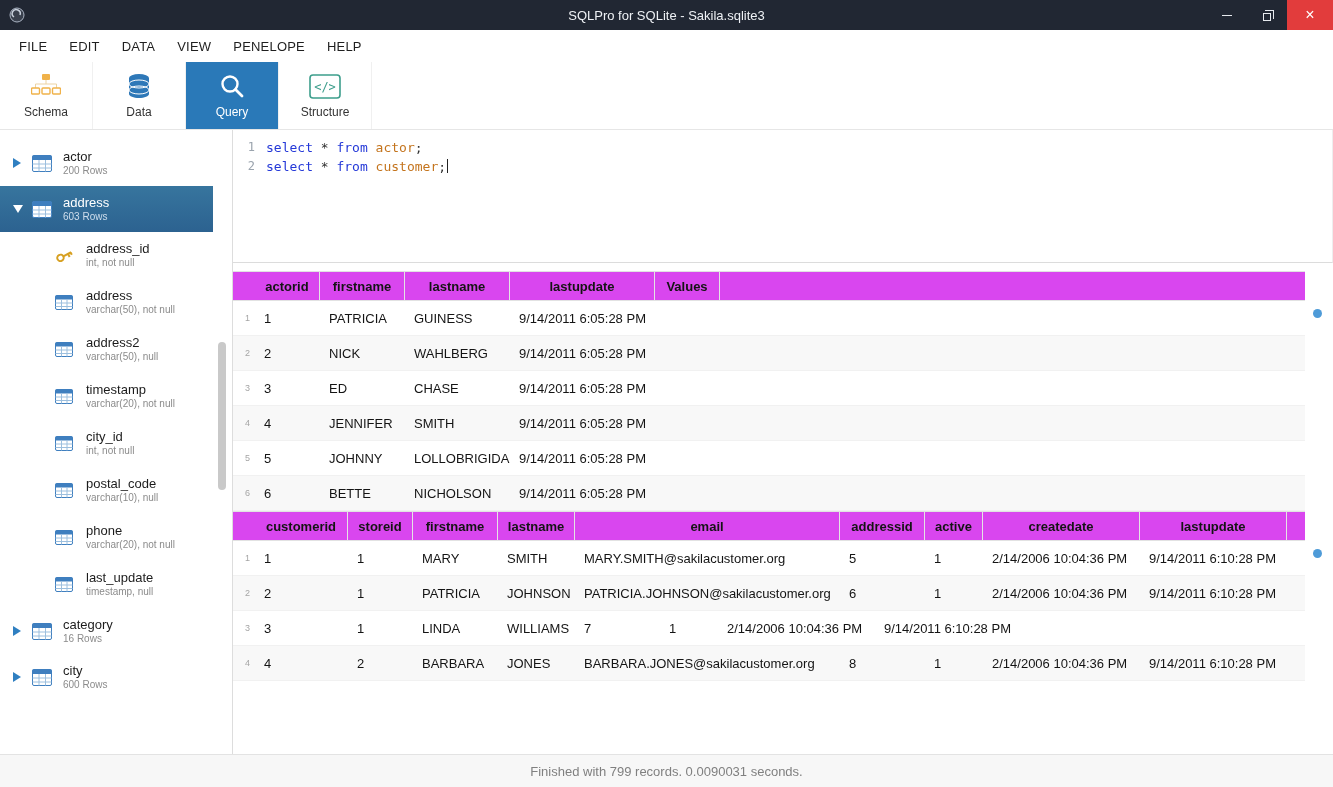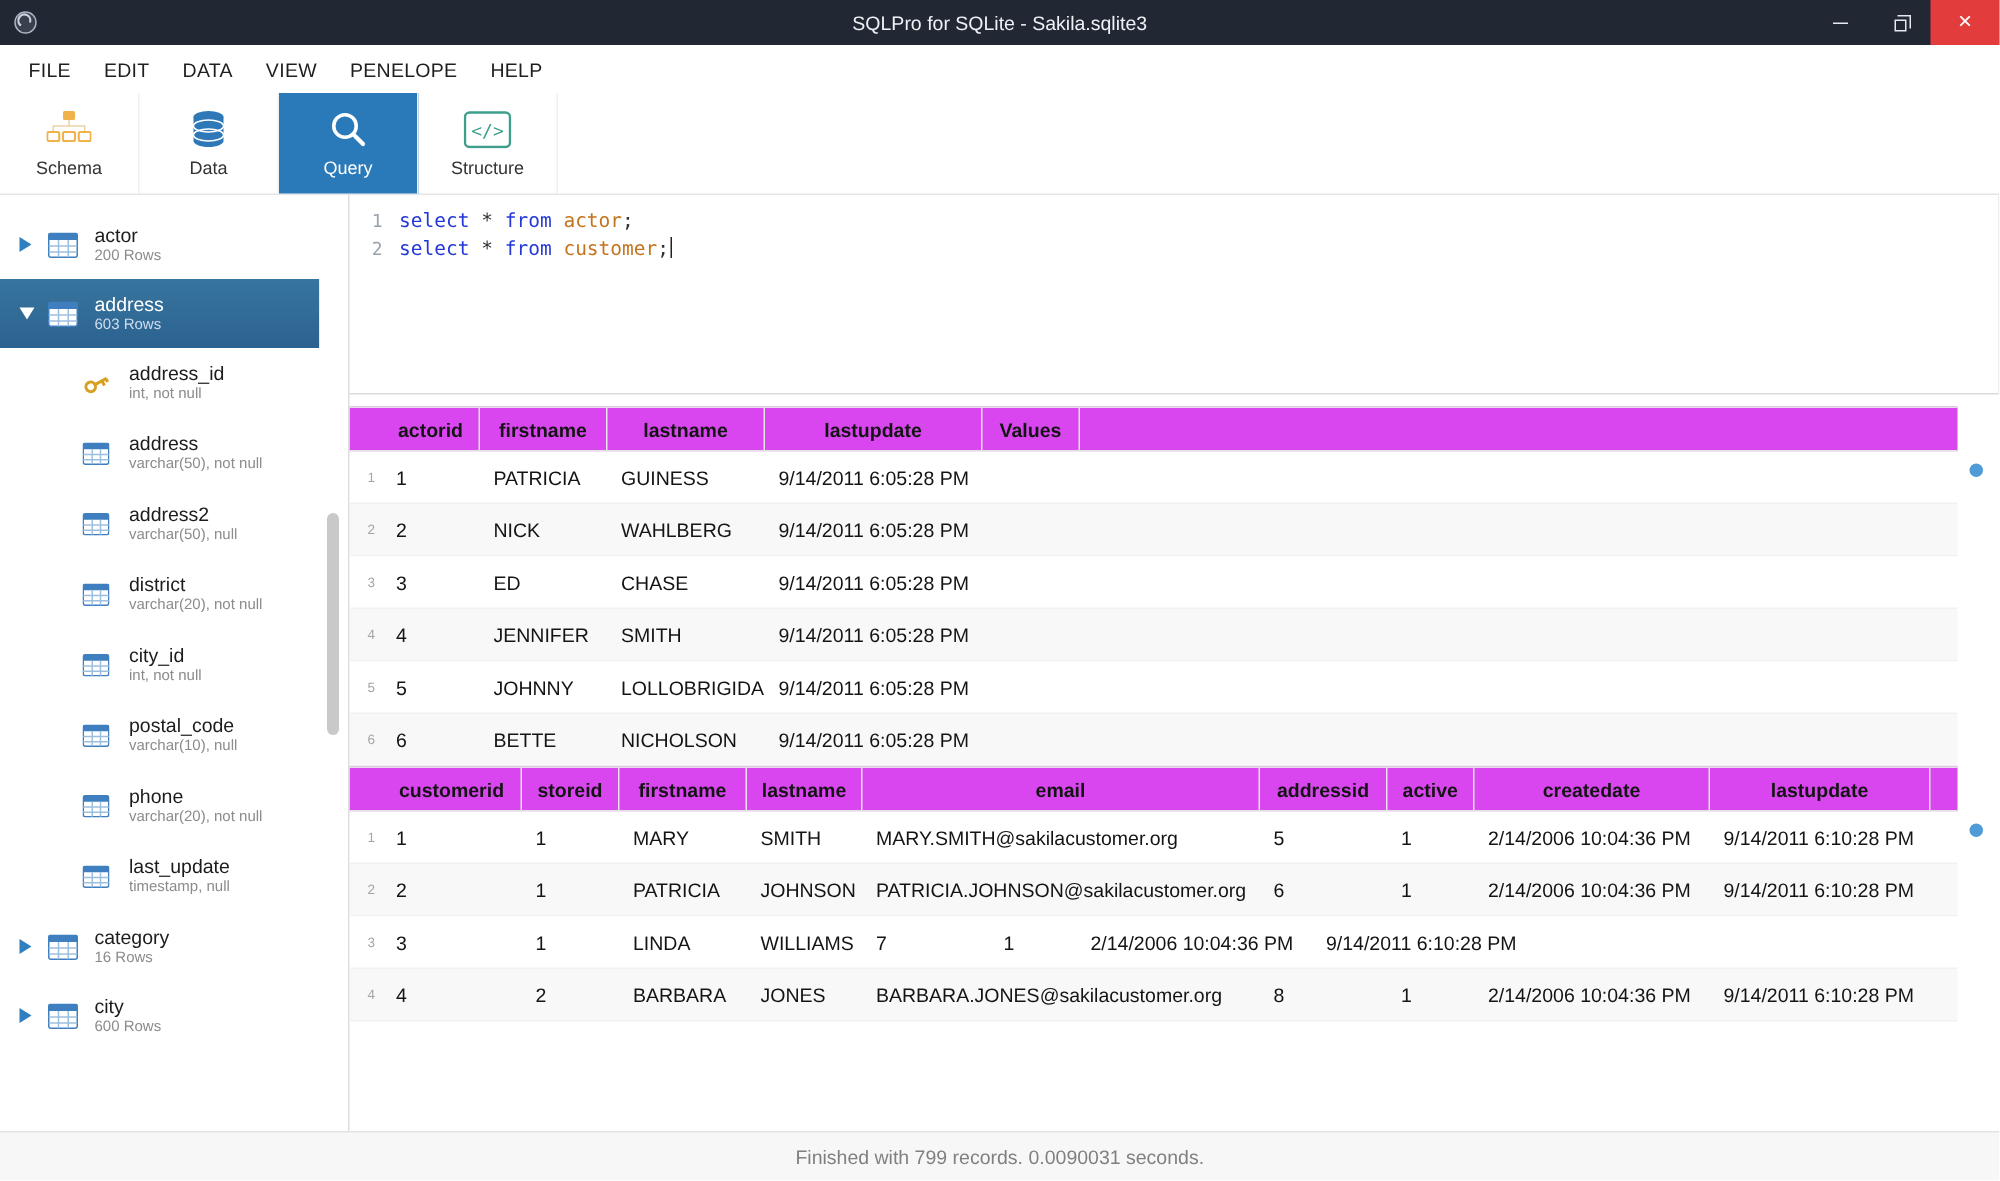--- a/index.html
+++ b/index.html
@@ -256,21 +256,21 @@
             <svg width="18" height="15" viewBox="0 0 18 15">
               <rect x="0.5" y="0.5" width="17" height="14" rx="1.5" fill="#fff" stroke="#3f7fbf"></rect>
               <path d="M0.5 0.5 h17 v4 h-17 z" fill="#3f7fbf"></path>
               <line x1="0.5" y1="8" x2="17.5" y2="8" stroke="#9cbfde"></line>
               <line x1="0.5" y1="11.5" x2="17.5" y2="11.5" stroke="#9cbfde"></line>
               <line x1="6.5" y1="4.5" x2="6.5" y2="14.5" stroke="#9cbfde"></line>
               <line x1="12" y1="4.5" x2="12" y2="14.5" stroke="#9cbfde"></line>
             </svg>
           </span>
           <div class="labels">
-            <div class="nm">district</div>
+            <div class="nm">timestamp</div>
             <div class="sub">varchar(20), not null</div>
           </div>
         </div>
         <div class="tree-item child">
           <span class="node-icon">
             <svg width="18" height="15" viewBox="0 0 18 15">
               <rect x="0.5" y="0.5" width="17" height="14" rx="1.5" fill="#fff" stroke="#3f7fbf"></rect>
               <path d="M0.5 0.5 h17 v4 h-17 z" fill="#3f7fbf"></path>
               <line x1="0.5" y1="8" x2="17.5" y2="8" stroke="#9cbfde"></line>
               <line x1="0.5" y1="11.5" x2="17.5" y2="11.5" stroke="#9cbfde"></line>

